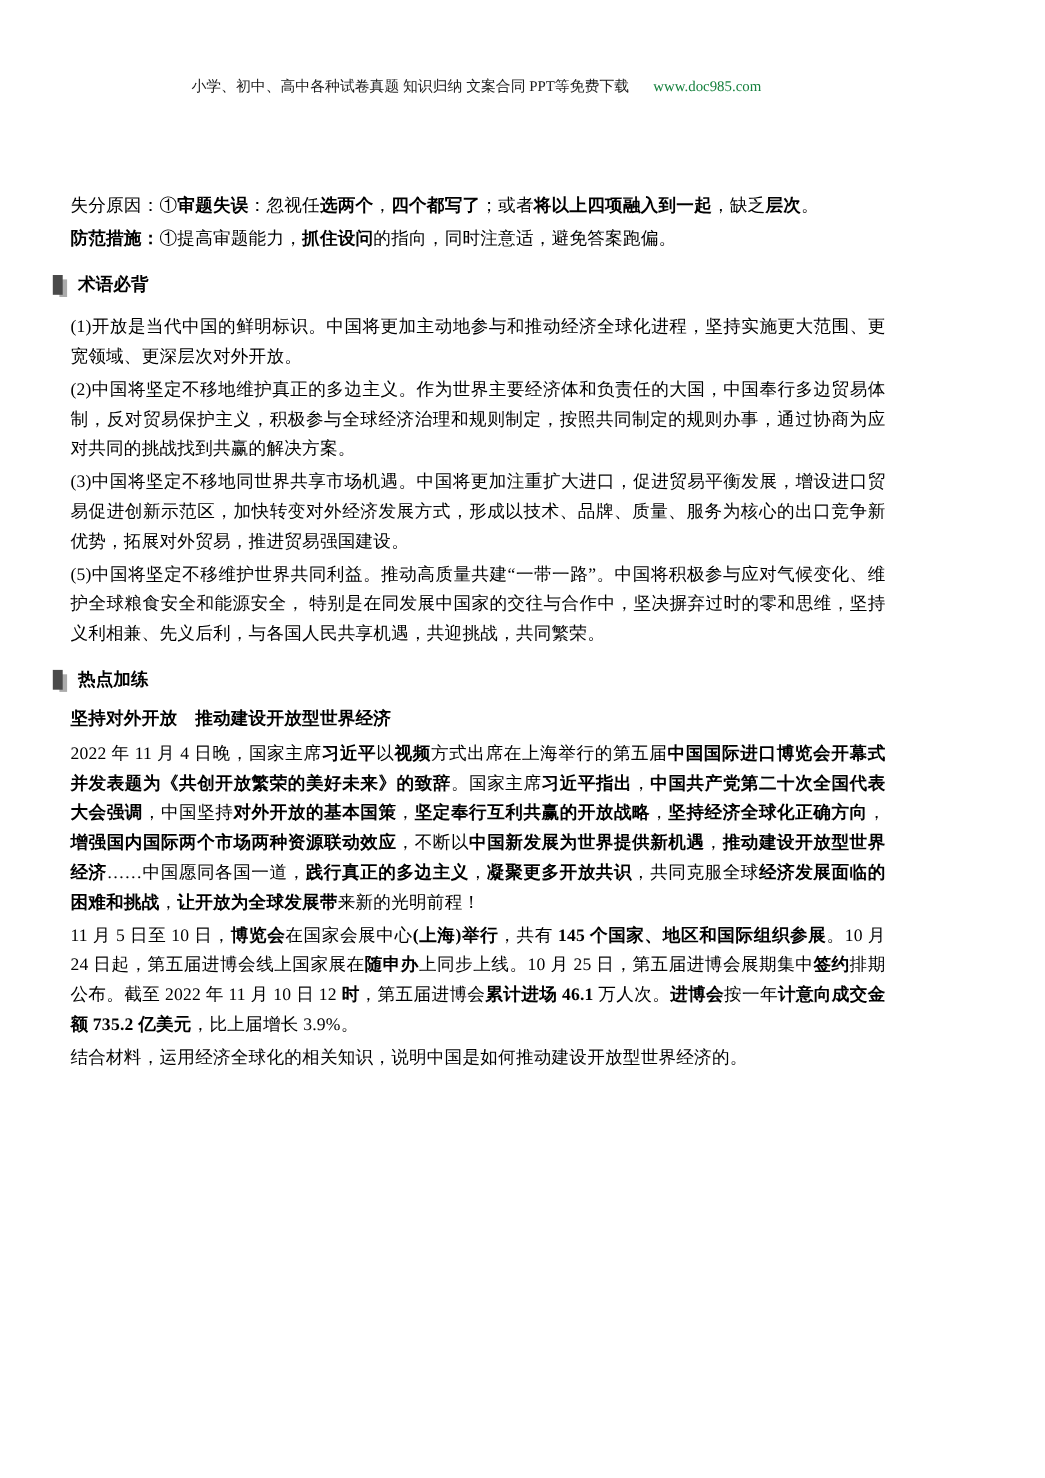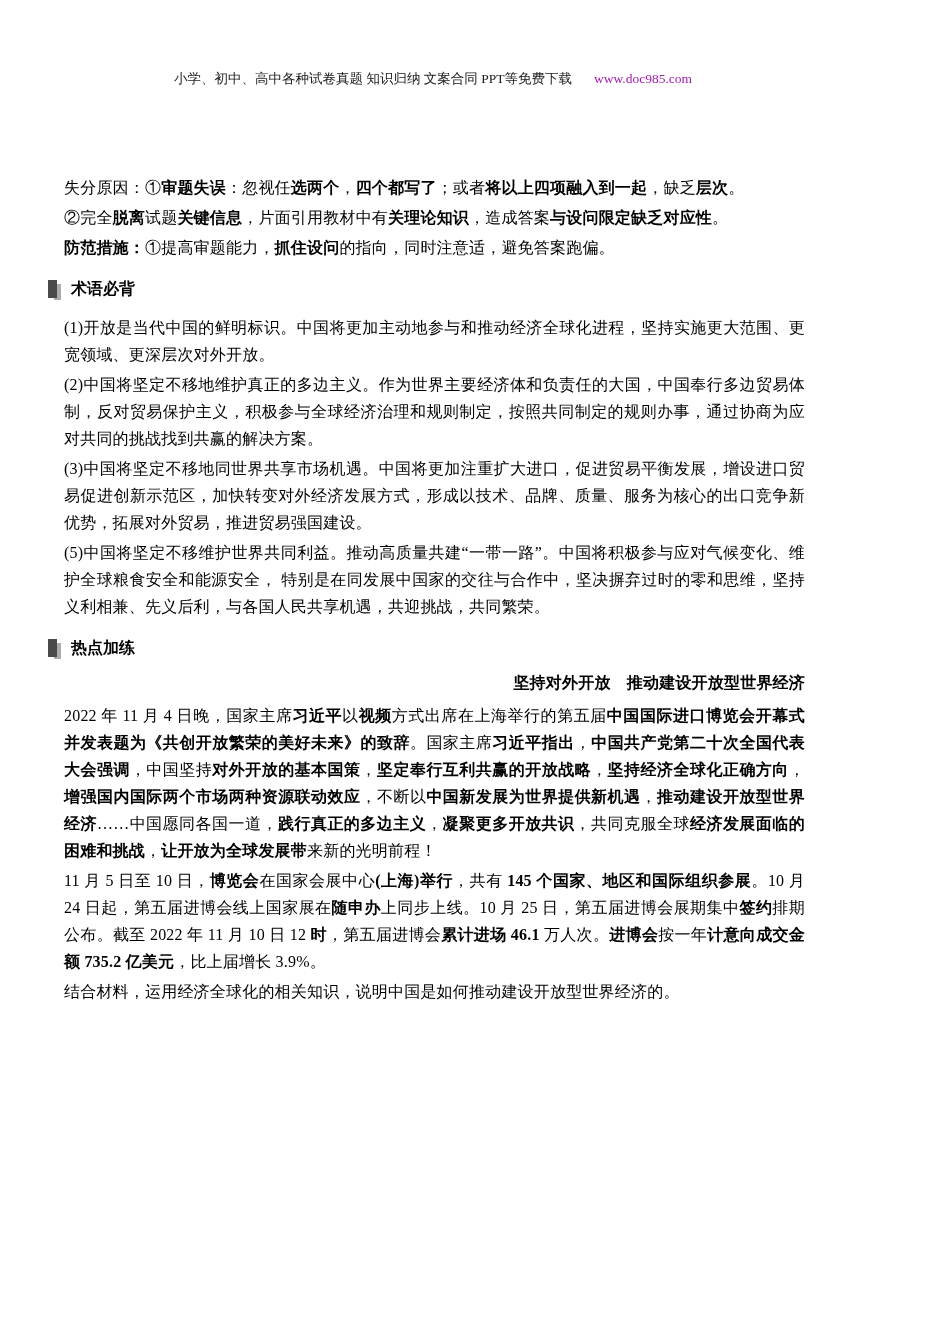--- a/index.html
+++ b/index.html
@@ -21,21 +21,21 @@
   .doc-header {
     padding: 70px 148px 0 64px;
     display: flex;
     justify-content: center;
     align-items: baseline;
     gap: 22px;
     font-size: 13.5px;
     color: #1a1a1a;
     white-space: nowrap;
   }
-  .hdr-link { color: #a21caf; text-decoration: none; cursor: pointer; }
+  .hdr-link { color: #15803d; text-decoration: none; cursor: pointer; }
   .content {
     margin-top: 86px;
     padding: 0 145px 0 64px;
   }
   .para {
     font-size: 16px;
     line-height: 27px;
     letter-spacing: 0.2px;
     text-align: justify;
     margin: 0 0 3px 0;
@@ -69,39 +69,38 @@
   .section-title {
     font-family: "Liberation Sans", "DejaVu Sans", sans-serif;
     font-weight: 700;
     font-size: 16px;
     color: #000;
   }
   .subtitle {
     font-family: "Liberation Sans", "DejaVu Sans", sans-serif;
     font-weight: 700;
     font-size: 16px;
-    text-align: right;
+    text-align: left;
     margin: 8px 0 8px 0;
     letter-spacing: 0.2px;
   }
 </style>
 </head>
 <body>
 
 <div class="page">
 
   <header class="doc-header">
     <span class="hdr-text">小学、初中、高中各种试卷真题 知识归纳 文案合同 PPT等免费下载</span>
     <span class="hdr-link">www.doc985.com</span>
   </header>
 
   <main class="content">
 
     <p class="para"><span>失分原因：①</span><span class="b">审题失误</span><span>：忽视任</span><span class="b">选两个</span><span>，</span><span class="b">四个都写了</span><span>；或者</span><span class="b">将以上四项融入到一起</span><span>，缺乏</span><span class="b">层次</span><span>。</span></p>
-    <p class="para"><span>②完全</span><span class="b">脱离</span><span>试题</span><span class="b">关键信息</span><span>，片面引用教材中有</span><span class="b">关理论知识</span><span>，造成答案</span><span class="b">与设问限定缺乏对应性</span><span>。</span></p>
     <p class="para"><span class="b">防范措施：</span><span>①提高审题能力，</span><span class="b">抓住设问</span><span>的指向，同时注意适，避免答案跑偏。</span></p>
 
     <div class="section-header">
       <span class="marker">
         <span class="m-back"></span>
         <span class="m-front"></span>
       </span>
       <span class="section-title">术语必背</span>
     </div>
 

